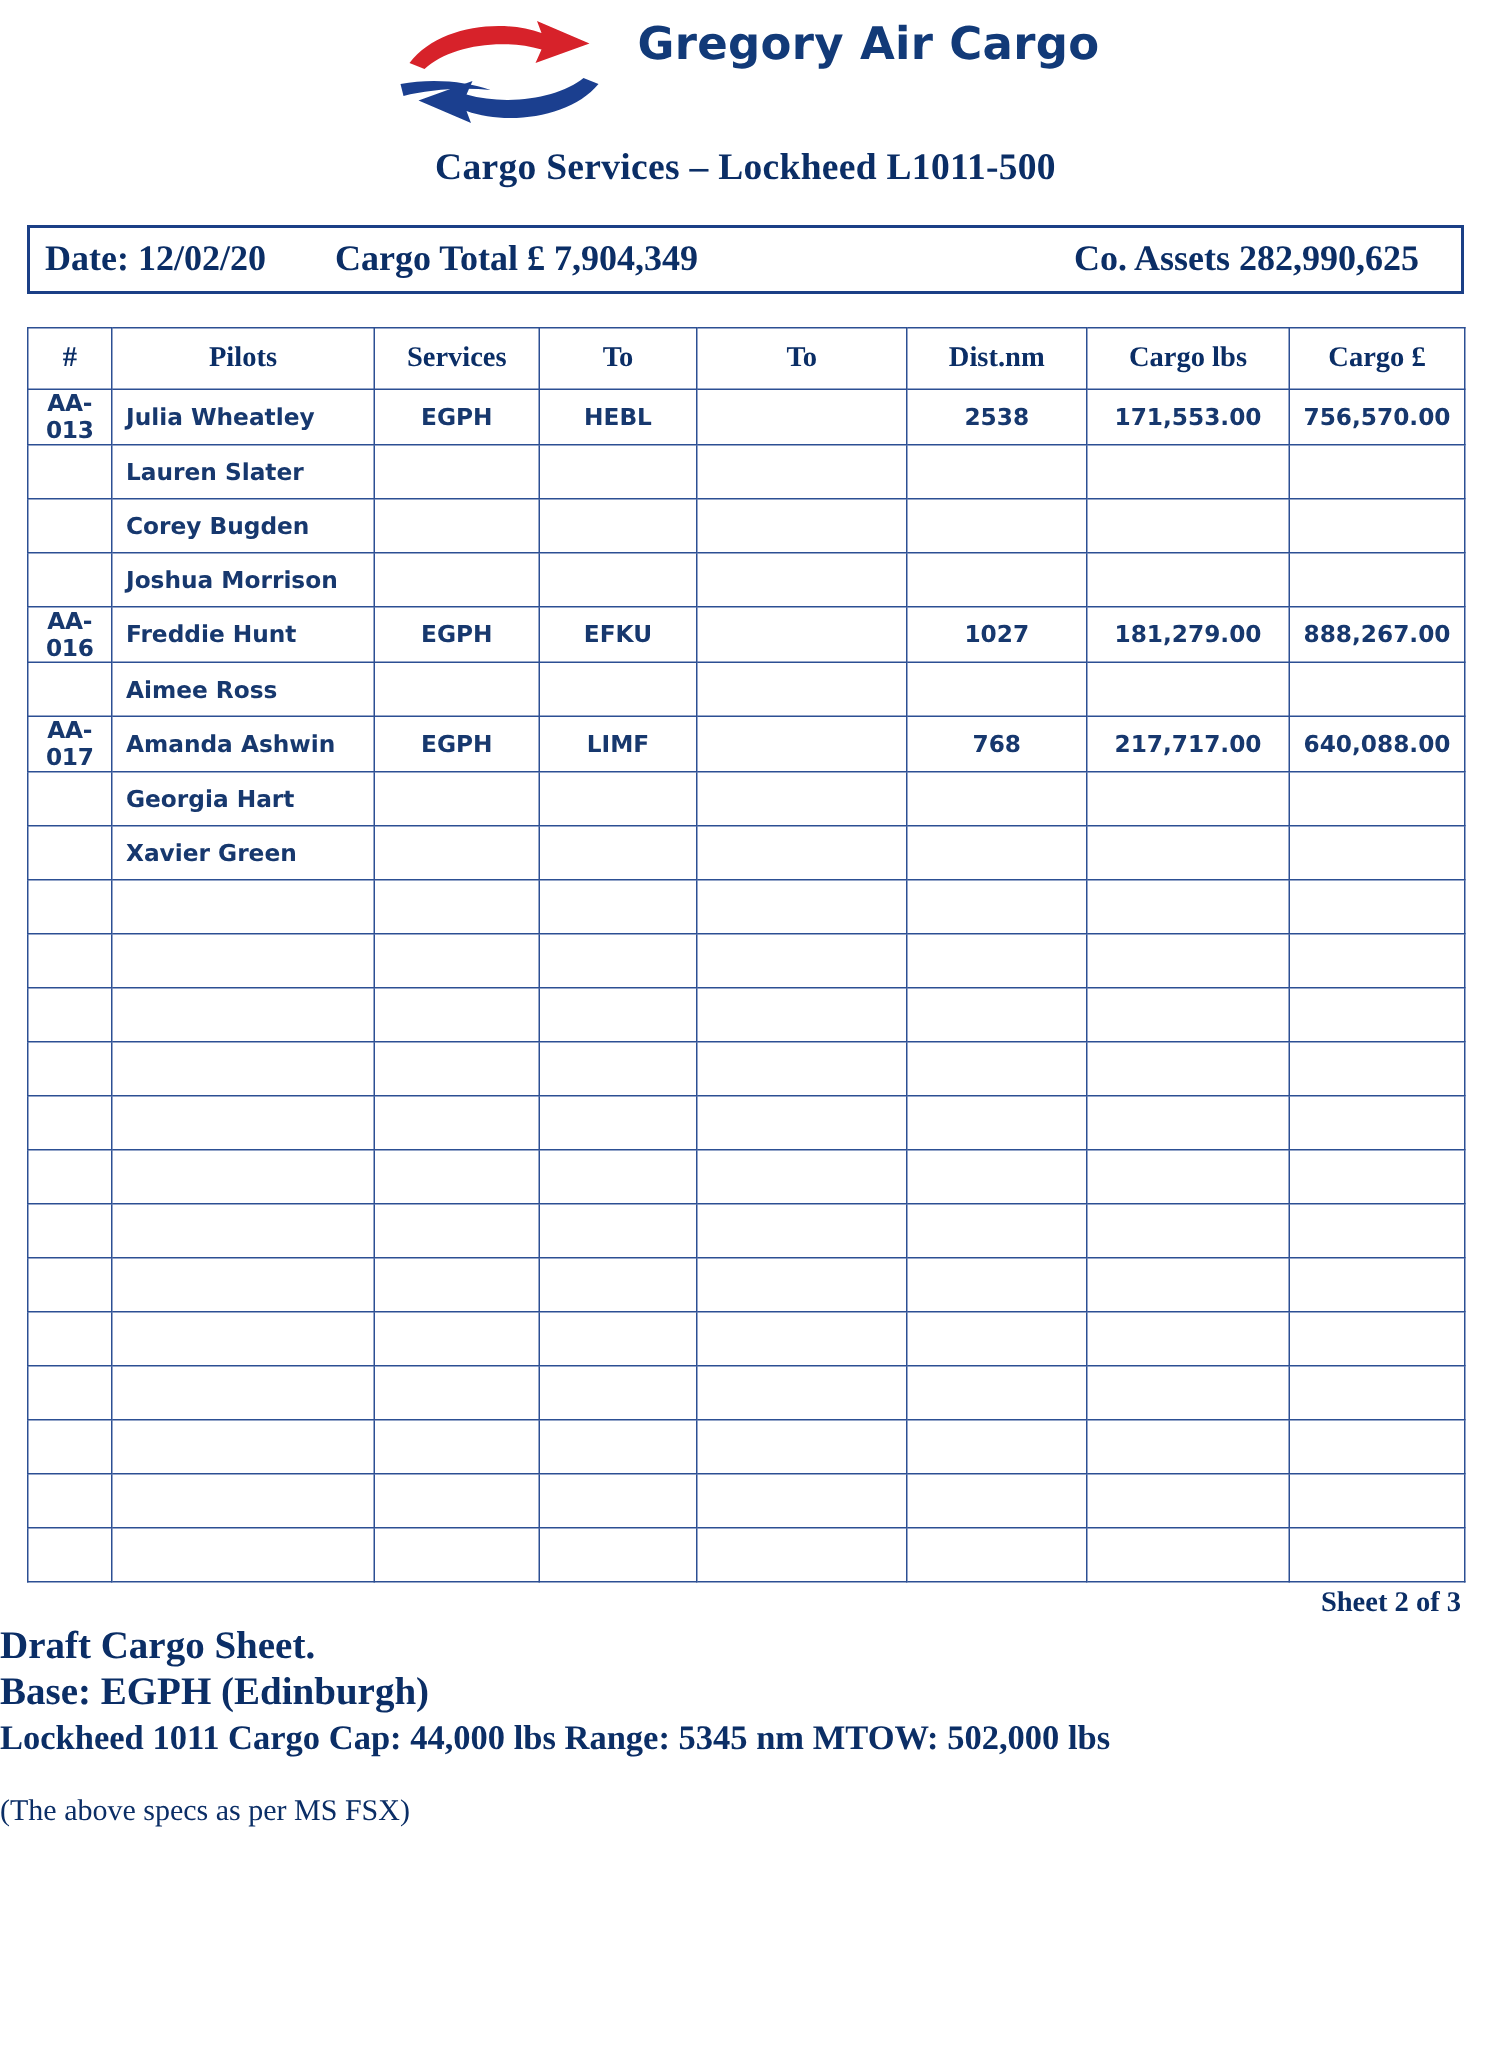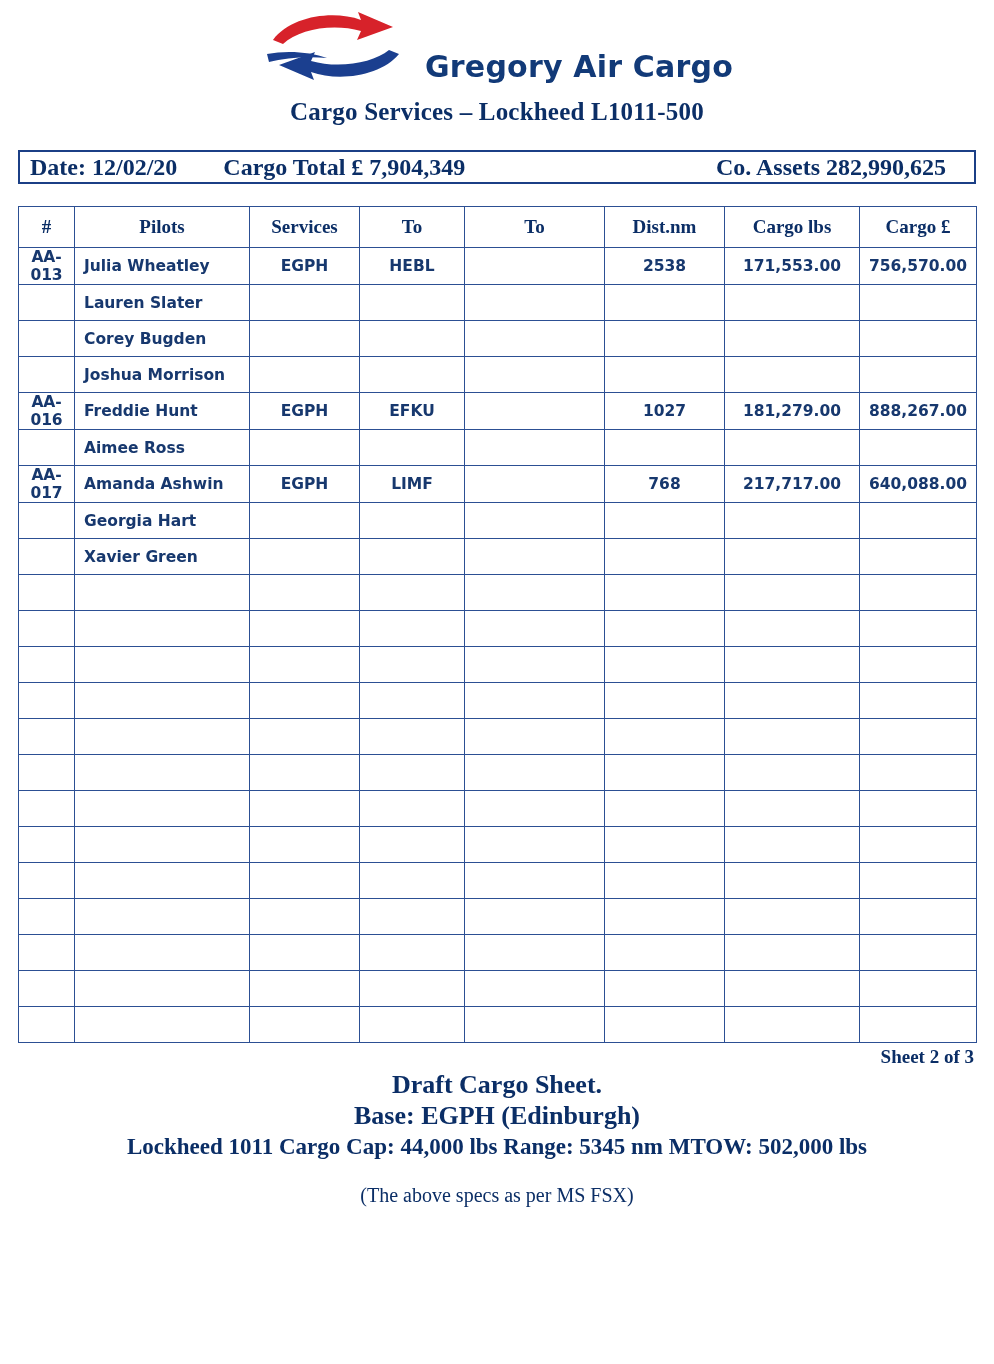--- a/index.html
+++ b/index.html
@@ -12,21 +12,21 @@
     height: 1364px;
     position: relative;
     font-family: "Liberation Serif", serif;
     color: #0d2a5c;
     overflow: hidden;
   }
 
   
   .logo-block {
     display: flex;
-    align-items: flex-end;
+    align-items: flex-start;
     justify-content: center;
     gap: 14px;
     padding-top: 12px;
     height: 84px;
     box-sizing: border-box;
   }
   .logo-mark {
     width: 150px;
     height: 74px;
     position: relative;
@@ -47,21 +47,21 @@
     font-weight: 700;
     color: #0b2e66;
     margin-top: 14px;
     letter-spacing: .2px;
   }
 
   
   .summary-bar {
     margin: 24px 18px 0 18px;
     border: 2px solid #1b3f86;
-    height: 34px;
+    height: 46px;
     display: flex;
     align-items: center;
     box-sizing: border-box;
   }
   .summary-cell {
     font-size: 24px;
     font-weight: 700;
     color: #0b2e66;
     white-space: nowrap;
   }
@@ -124,21 +124,21 @@
   
   .sheet-no {
     text-align: right;
     padding-right: 20px;
     font-size: 19px;
     font-weight: 700;
     color: #0b2e66;
     margin-top: 3px;
   }
   .footer-block {
-    text-align: center;
+    text-align: left;
     margin-top: 2px;
   }
   .f-line1 {
     font-size: 26px;
     font-weight: 700;
     color: #0b2e66;
     line-height: 1.18;
   }
   .f-line2 {
     font-size: 26px;

